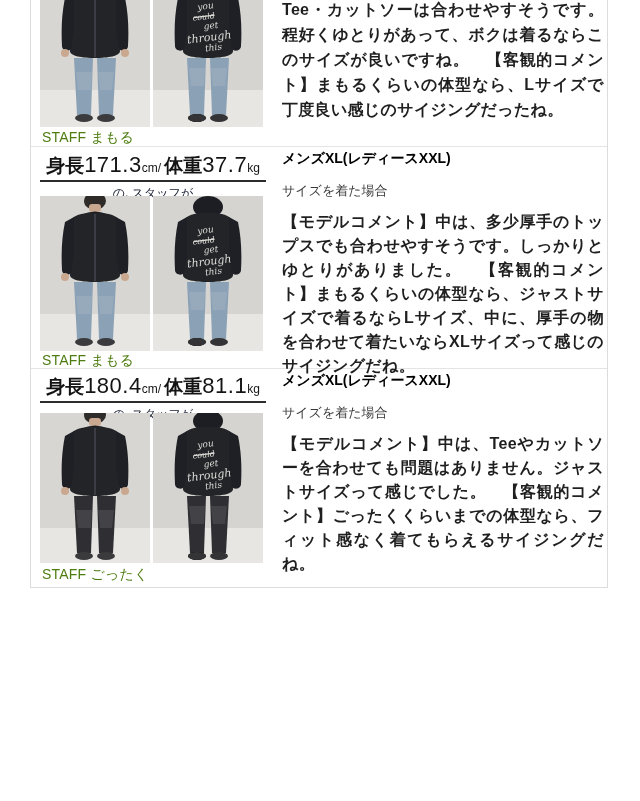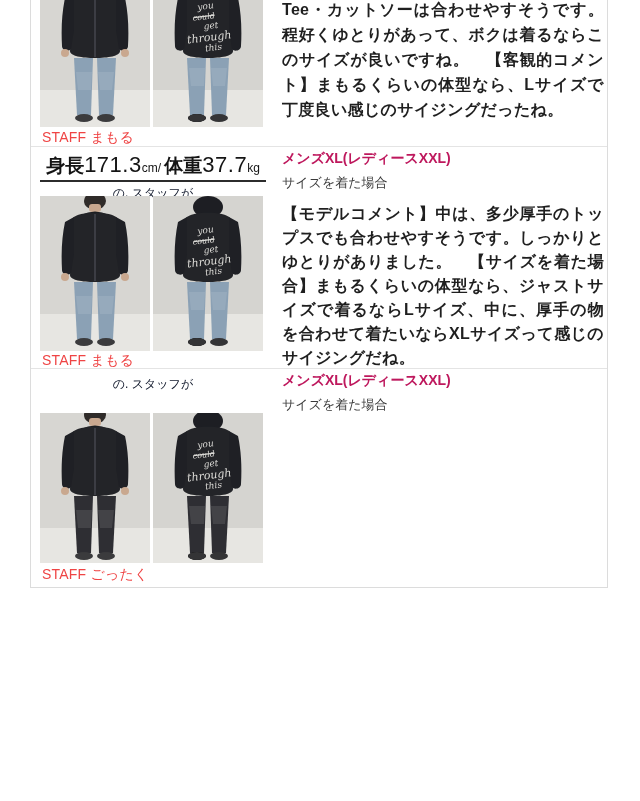--- a/index.html
+++ b/index.html
@@ -16,27 +16,27 @@
   .divider {left:31px; width:576px; border-top:1px solid #e4e4e4;}
   .d1{top:146px;} .d2{top:368px;}
 
   
   .photo{overflow:hidden;background:#d7d6d2;}
   .photo svg{display:block;}
   .jeans{color:#8ba1b5;}
   .slacks{color:#2e2e33;}
 
   
-  .staff{font-size:14px;color:#ef4444;line-height:18px;letter-spacing:.2px;}
+  .staff{font-size:14px;color:#4d7c0f;line-height:18px;letter-spacing:.2px;}
   .txtcol{width:322px;color:#1f1f1f;}
   .comment{font-size:16px;font-weight:700;line-height:25px;letter-spacing:.3px;
            text-align:justify;word-break:break-all;}
   .comment.tight{line-height:24px;}
-  .sizeline1{font-size:14px;font-weight:700;color:#be185d;line-height:17px;}
-  .sizeline2{font-size:13px;font-weight:400;color:#3a3a3a;line-height:16px;margin-top:8px;}
+  .sizeline1{font-size:14px;font-weight:700;color:#000000;line-height:17px;}
+  .sizeline2{font-size:13px;font-weight:400;color:#3a3a3a;line-height:16px;margin-top:16px;}
   .hw-block{width:226px;text-align:center;color:#141414;}
   .hw{display:inline-block;border-bottom:2px solid #2c2c2c;padding:0 6px 1px;white-space:nowrap;}
   .hw .lbl{font-size:19px;font-weight:700;}
   .hw .num{font-size:22px;font-weight:400;letter-spacing:.5px;}
   .hw .unit{font-size:12px;font-weight:400;}
   .subline{font-size:12px;color:#0f172a;margin-top:3px;}
 </style>
 </head>
 <body>
 
@@ -121,33 +121,37 @@
 </div>
 <div class="abs photo" style="left:153px;top:196px;width:110px;height:155px">
   <svg class="jeans" width="110" height="155" viewBox="0 0 110 155">
       <use href="#fig-back"></use>
     </svg>
 </div>
 <div class="abs staff" style="left:42px;top:351px">STAFF まもる</div>
 <div class="abs txtcol" style="left:282px;top:150px">
   <div class="sizeline1">メンズXL(レディースXXL)</div>
   <div class="sizeline2">サイズを着た場合</div>
-  <div class="comment tight" style="margin-top:11px">【モデルコメント】中は、多少厚手のトップスでも合わせやすそうです。しっかりとゆとりがありました。　【サイズを着た場合】まもるくらいの体型なら、ジャストサイズで着るならLサイズ、中に、厚手の物を合わせて着たいならXLサイズって感じのサイジングだね。</div>
+  <div class="comment tight" style="margin-top:11px">【モデルコメント】中は、多少厚手のトップスでも合わせやすそうです。しっかりとゆとりがありました。　【客観的コメント】まもるくらいの体型なら、ジャストサイズで着るならLサイズ、中に、厚手の物を合わせて着たいならXLサイズって感じのサイジングだね。</div>
 </div>
 
 <div class="abs hw-block" style="left:40px;top:373px">
+  <div class="hw">
+    <span class="lbl">身長</span><span class="num">180.4</span><span class="unit">cm/ </span><span class="lbl">体重</span><span class="num">81.1</span><span class="unit">kg</span>
+  </div>
   <div class="subline">の. スタッフが</div>
 </div>
 <div class="abs photo" style="left:40px;top:413px;width:110px;height:150px">
   <svg class="slacks" width="110" height="150" viewBox="0 3 110 150">
       <use href="#fig-front"></use>
     </svg>
 </div>
 <div class="abs photo" style="left:153px;top:413px;width:110px;height:150px">
   <svg class="slacks" width="110" height="150" viewBox="0 3 110 150">
       <use href="#fig-back"></use>
     </svg>
 </div>
 <div class="abs staff" style="left:42px;top:565px">STAFF ごったく</div>
 <div class="abs txtcol" style="left:282px;top:372px">
   <div class="sizeline1">メンズXL(レディースXXL)</div>
   <div class="sizeline2">サイズを着た場合</div>
+  <div class="comment tight" style="margin-top:11px">【モデルコメント】中は、Teeやカットソーを合わせても問題はありません。ジャストサイズって感じでした。　【客観的コメント】ごったくくらいまでの体型なら、フィット感なく着てもらえるサイジングだね。</div>
 </div>
 
 </body></html>

